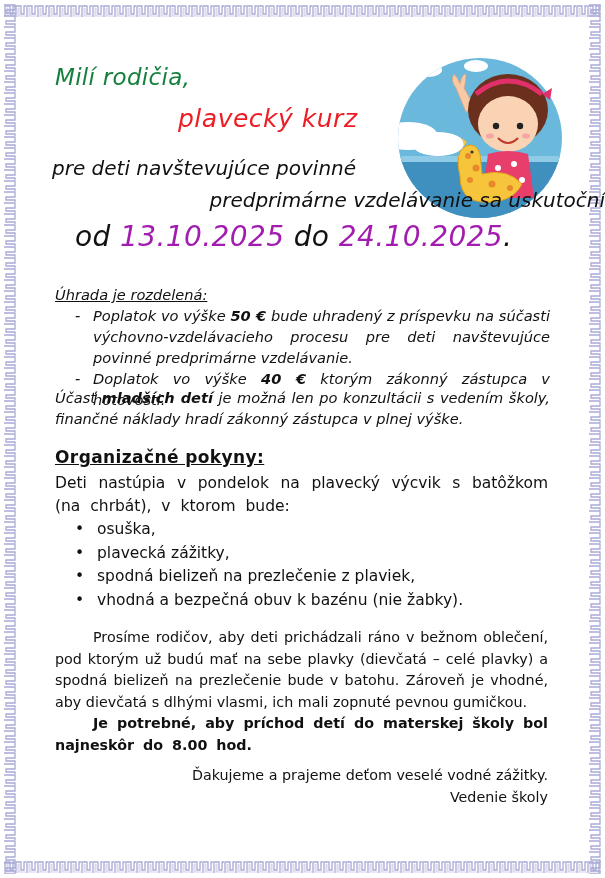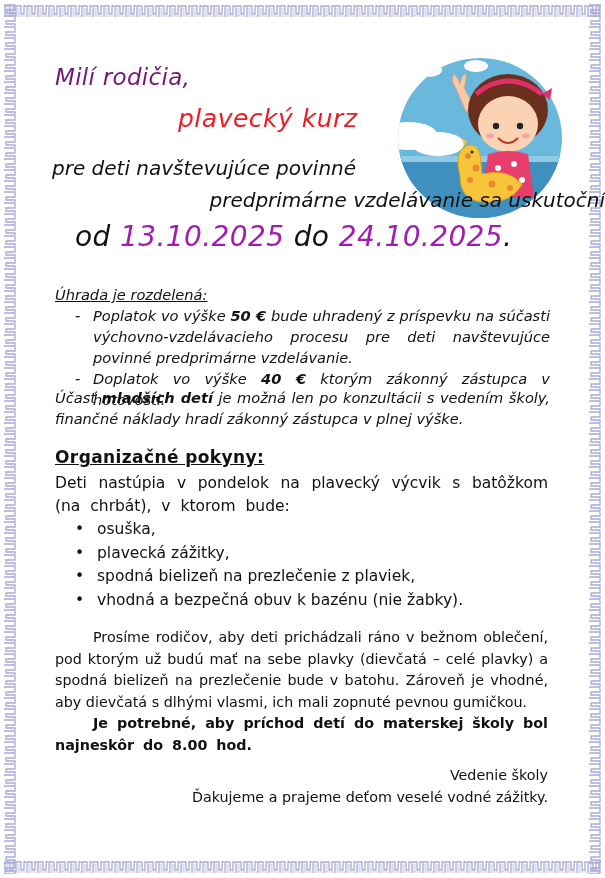--- a/index.html
+++ b/index.html
@@ -11,21 +11,21 @@
   .border-h { left: 4px; right: 4px; height: 14px; }
   .border-top { top: 4px; }
   .border-bottom { bottom: 4px; }
   .border-v { top: 4px; bottom: 4px; width: 14px; }
   .border-left { left: 3px; }
   .border-right { right: 3px; }
   .border-h svg, .border-v svg { display: block; width: 100%; height: 100%; }
 
   .page { position: absolute; left: 0; top: 0; width: 605px; height: 878px; }
 
-  .greeting { position: absolute; left: 55px; top: 64px; font-size: 23px; font-style: italic; color: #701a75; letter-spacing: 0.3px; }
+  .greeting { position: absolute; left: 55px; top: 64px; font-size: 23px; font-style: italic; color: #15803d; letter-spacing: 0.3px; }
   .headline { position: absolute; left: 178px; top: 104px; font-size: 25px; font-style: italic; color: #ee1c24; letter-spacing: 0.5px; }
   .sub1 { position: absolute; left: 0; width: 605px; text-align: left; top: 156px; font-size: 20px; font-style: italic; padding-left: 52px; box-sizing: border-box; }
   .sub2 { position: absolute; left: 0; width: 605px; text-align: right; top: 188px; font-size: 20px; font-style: italic; padding-left: 10px; box-sizing: border-box; }
   .dates { position: absolute; left: 75px; top: 220px; font-size: 28px; font-style: italic; letter-spacing: 0.4px; }
   .dates .date { color: #a21caf; font-weight: normal; }
 
   
   .illustration { position: absolute; left: 368px; top: 48px; width: 195px; height: 170px; }
 
   .section { position: absolute; left: 55px; width: 495px; font-size: 14.6px; line-height: 21px; font-style: italic; }
@@ -161,16 +161,16 @@
     <li>osuška,</li>
     <li>plavecká zážitky,</li>
     <li>spodná bielizeň na prezlečenie z plaviek,</li>
     <li>vhodná a bezpečná obuv k bazénu (nie žabky).</li>
   </ul>
 
   <div class="para para1">Prosíme rodičov, aby deti prichádzali ráno v bežnom oblečení, pod ktorým už budú mať na sebe plavky (dievčatá – celé plavky) a spodná bielizeň na prezlečenie bude v batohu. Zároveň je vhodné, aby dievčatá s dlhými vlasmi, ich mali zopnuté pevnou gumičkou.</div>
   <div class="para para2">Je potrebné, aby príchod detí do materskej školy bol najneskôr do 8.00 hod.</div>
 
   <div class="thanks">
+    <div>Ďakujeme a prajeme deťom veselé vodné zážitky.</div>
     <div>Vedenie školy</div>
-    <div>Ďakujeme a prajeme deťom veselé vodné zážitky.</div>
   </div>
 </div>
 
 </body></html>

